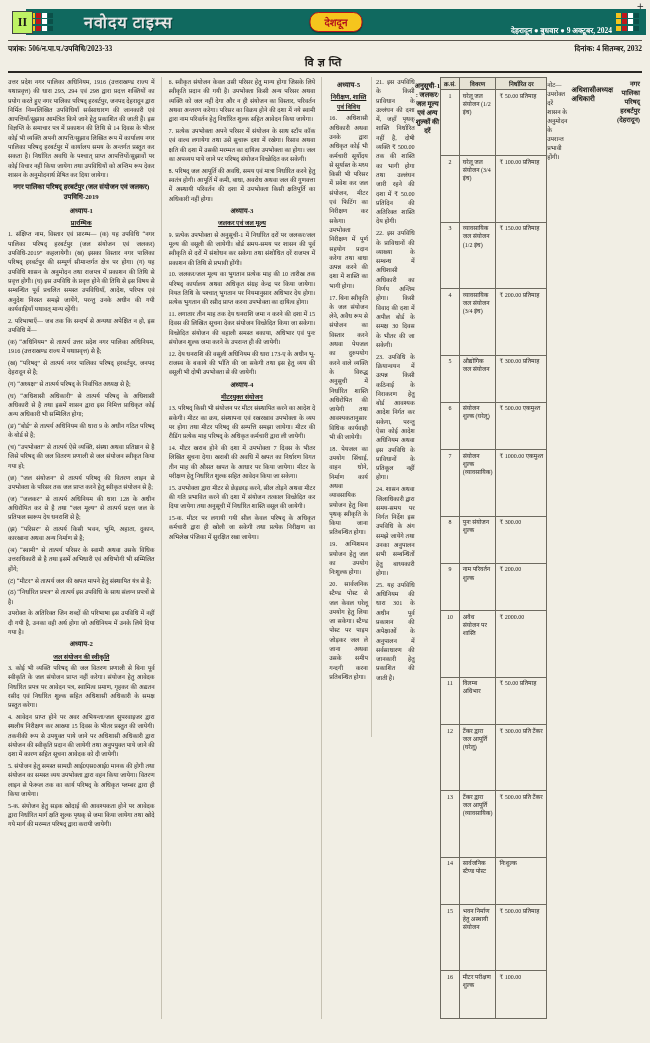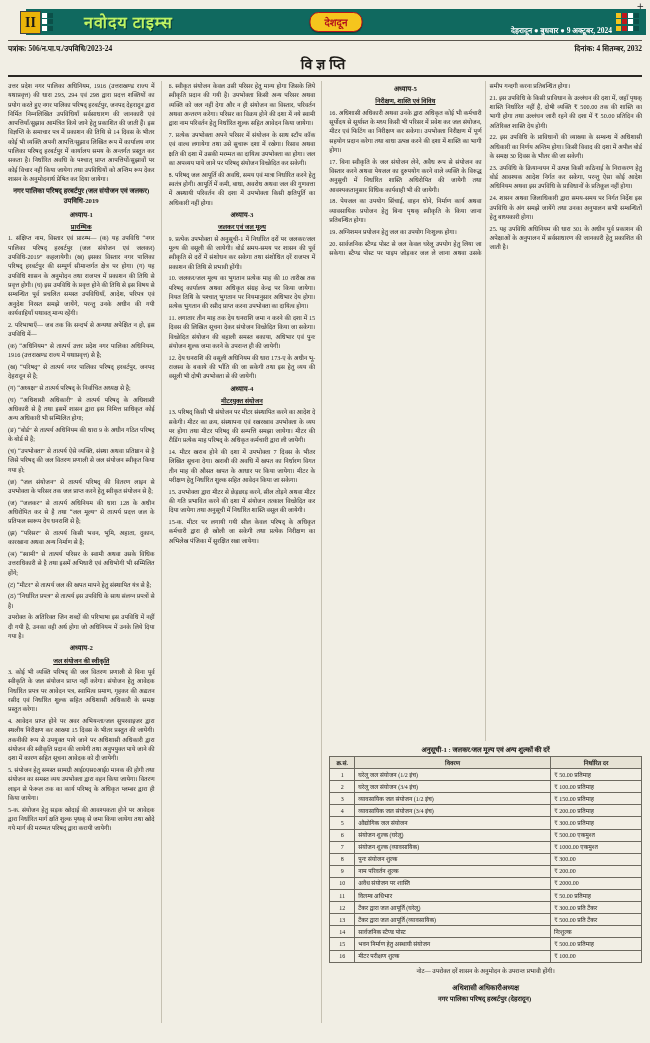--- a/index.html
+++ b/index.html
@@ -1,47 +1,47 @@
 <!DOCTYPE html>
 <html><head>
 <meta charset="utf-8">
 <style>
   html,body{margin:0;padding:0;background:#a8a49a;}
   .page{position:relative;width:650px;height:1043px;margin:0 auto;background:#f1eee4;overflow:hidden;
         font-family:"Liberation Serif","DejaVu Serif",serif;color:#1c1a17;}
   
   .fold-marker{position:absolute;top:1px;right:6px;font-size:9px;color:#222;font-family:"DejaVu Sans",sans-serif;}
   .mast-wrap{position:relative;margin:9px 4px 0 4px;height:26px;}
-  .pagenum-box{position:absolute;left:16px;top:2px;width:19px;height:21px;background:#eab308;border:1px solid #444;
-               display:flex;align-items:center;justify-content:center;font-weight:bold;font-size:14px;z-index:3;}
+  .pagenum-box{position:absolute;left:8px;top:2px;width:19px;height:21px;background:#bef264;border:1px solid #444;
+               display:flex;align-items:center;justify-content:center;font-weight:bold;font-size:12px;z-index:3;}
   .mastbar{position:absolute;left:22px;right:0;top:0;height:26px;background:#10695f;display:flex;align-items:center;}
   .deco{display:flex;flex-wrap:wrap;width:26px;height:20px;margin:0 3px;}
   .deco i{width:5px;height:5px;margin:0.5px;}
   .deco i:nth-child(4n+1){background:#f5c51d;}
   .deco i:nth-child(4n+2){background:#c0161c;}
   .deco i:nth-child(4n+3){background:#ffffff;}
   .deco i:nth-child(4n+4){background:#0b4f48;}
-  .mast-title{color:#bef264;font-weight:bold;font-size:16px;letter-spacing:1px;margin-left:26px;
+  .mast-title{color:#e5e5e5;font-weight:bold;font-size:16px;letter-spacing:1px;margin-left:26px;
               text-shadow:1px 1px 0 #063b35;white-space:nowrap;}
   .edition-badge{position:absolute;left:50%;top:3px;transform:translateX(-50%);background:#f5c51d;
                  color:#b5121b;font-weight:bold;font-size:10px;padding:2px 14px;border-radius:9px;
                  border:1px solid #b5121b;box-shadow:0 1px 1px rgba(0,0,0,.4);z-index:2;white-space:nowrap;}
   .dateline{position:absolute;right:34px;top:0;height:42px;display:flex;align-items:center;color:#fff;
             font-size:7.5px;font-weight:bold;white-space:nowrap;}
   .deco-right{position:absolute;right:2px;top:3px;}
   
   .notice-head{margin:5px 8px 0 8px;border-bottom:2px solid #2a2722;padding-bottom:2px;}
   .office-title{text-align:center;font-weight:bold;font-size:14.5px;letter-spacing:.2px;}
   .ref-row{display:flex;justify-content:space-between;font-size:7.5px;font-weight:bold;margin-top:2px;
            border-top:1px solid #5a564d;padding-top:2px;}
-  .notice-title{text-align:center;font-weight:bold;font-size:14px;letter-spacing:4px;margin-top:1px;}
+  .notice-title{text-align:center;font-weight:bold;font-size:11px;letter-spacing:4px;margin-top:1px;}
   
   .body-grid{display:flex;gap:7px;padding:4px 8px 0 8px;}
   .tcol{width:150px;height:942px;overflow:hidden;border-right:1px solid #c6c1b2;padding-right:6px;}
-  .right-sec{width:320px;height:942px;overflow:hidden;display:flex;flex-direction:column;align-items:center;}
+  .right-sec{width:320px;height:942px;overflow:hidden;display:flex;flex-direction:row;}
   .right-text{column-count:2;column-gap:8px;column-rule:1px solid #c6c1b2;height:660px;overflow:hidden;}
   .tcol,.right-text{font-size:6.2px;line-height:1.5;text-align:justify;}
   .blk-p{margin:0 0 2.5px 0;}
   .blk-h{text-align:center;font-weight:bold;font-size:6.8px;margin:3px 0 2px 0;}
   .blk-h2{text-align:center;font-weight:bold;font-size:6.4px;margin:0 0 2px 0;text-decoration:underline;}
   
   .sched-title{text-align:center;font-weight:bold;font-size:6.8px;margin:4px 0 2px 0;}
   table.sched{width:100%;border-collapse:collapse;font-size:6px;line-height:1.35;}
   table.sched th,table.sched td{border:1px solid #6d6a60;padding:1.5px 3px;vertical-align:top;text-align:left;}
   table.sched th{text-align:center;font-weight:bold;background:#e6e2d4;}
@@ -91,21 +91,21 @@
           <i></i>
           <i></i>
           <i></i>
           <i></i>
         </span>
     </div>
   </div>
 
   <div class="notice-head">
     <div class="ref-row">
-      <span>पत्रांक: 506/न.पा.प./उपविधि/2023-24</span>
+      <span>पत्रांक: 506/न.पा.प./उपविधि/2023-33</span>
       <span>दिनांक: 4 सितम्बर, 2032</span>
     </div>
     <div class="notice-title">विज्ञप्ति</div>
   </div>
 
   <div class="body-grid">
     <div class="tcol">
         <div class="blk-p">उत्तर प्रदेश नगर पालिका अधिनियम, 1916 (उत्तराखण्ड राज्य में यथाप्रवृत्त) की धारा 293, 294 एवं 298 द्वारा प्रदत्त शक्तियों का प्रयोग करते हुए नगर पालिका परिषद् हरबर्टपुर, जनपद देहरादून द्वारा निर्मित निम्नलिखित उपविधियाँ सर्वसाधारण की जानकारी एवं आपत्तियाँ/सुझाव आमंत्रित किये जाने हेतु प्रकाशित की जाती हैं। इस विज्ञप्ति के समाचार पत्र में प्रकाशन की तिथि से 14 दिवस के भीतर कोई भी व्यक्ति अपनी आपत्ति/सुझाव लिखित रूप में कार्यालय नगर पालिका परिषद् हरबर्टपुर में कार्यालय समय के अन्तर्गत प्रस्तुत कर सकता है। निर्धारित अवधि के पश्चात् प्राप्त आपत्तियों/सुझावों पर कोई विचार नहीं किया जायेगा तथा उपविधियों को अन्तिम रूप देकर शासन के अनुमोदनार्थ प्रेषित कर दिया जायेगा।</div>
         <div class="blk-h">नगर पालिका परिषद् हरबर्टपुर (जल संयोजन एवं जलकर) उपविधि-2019</div>
         <div class="blk-h">अध्याय-1</div>

